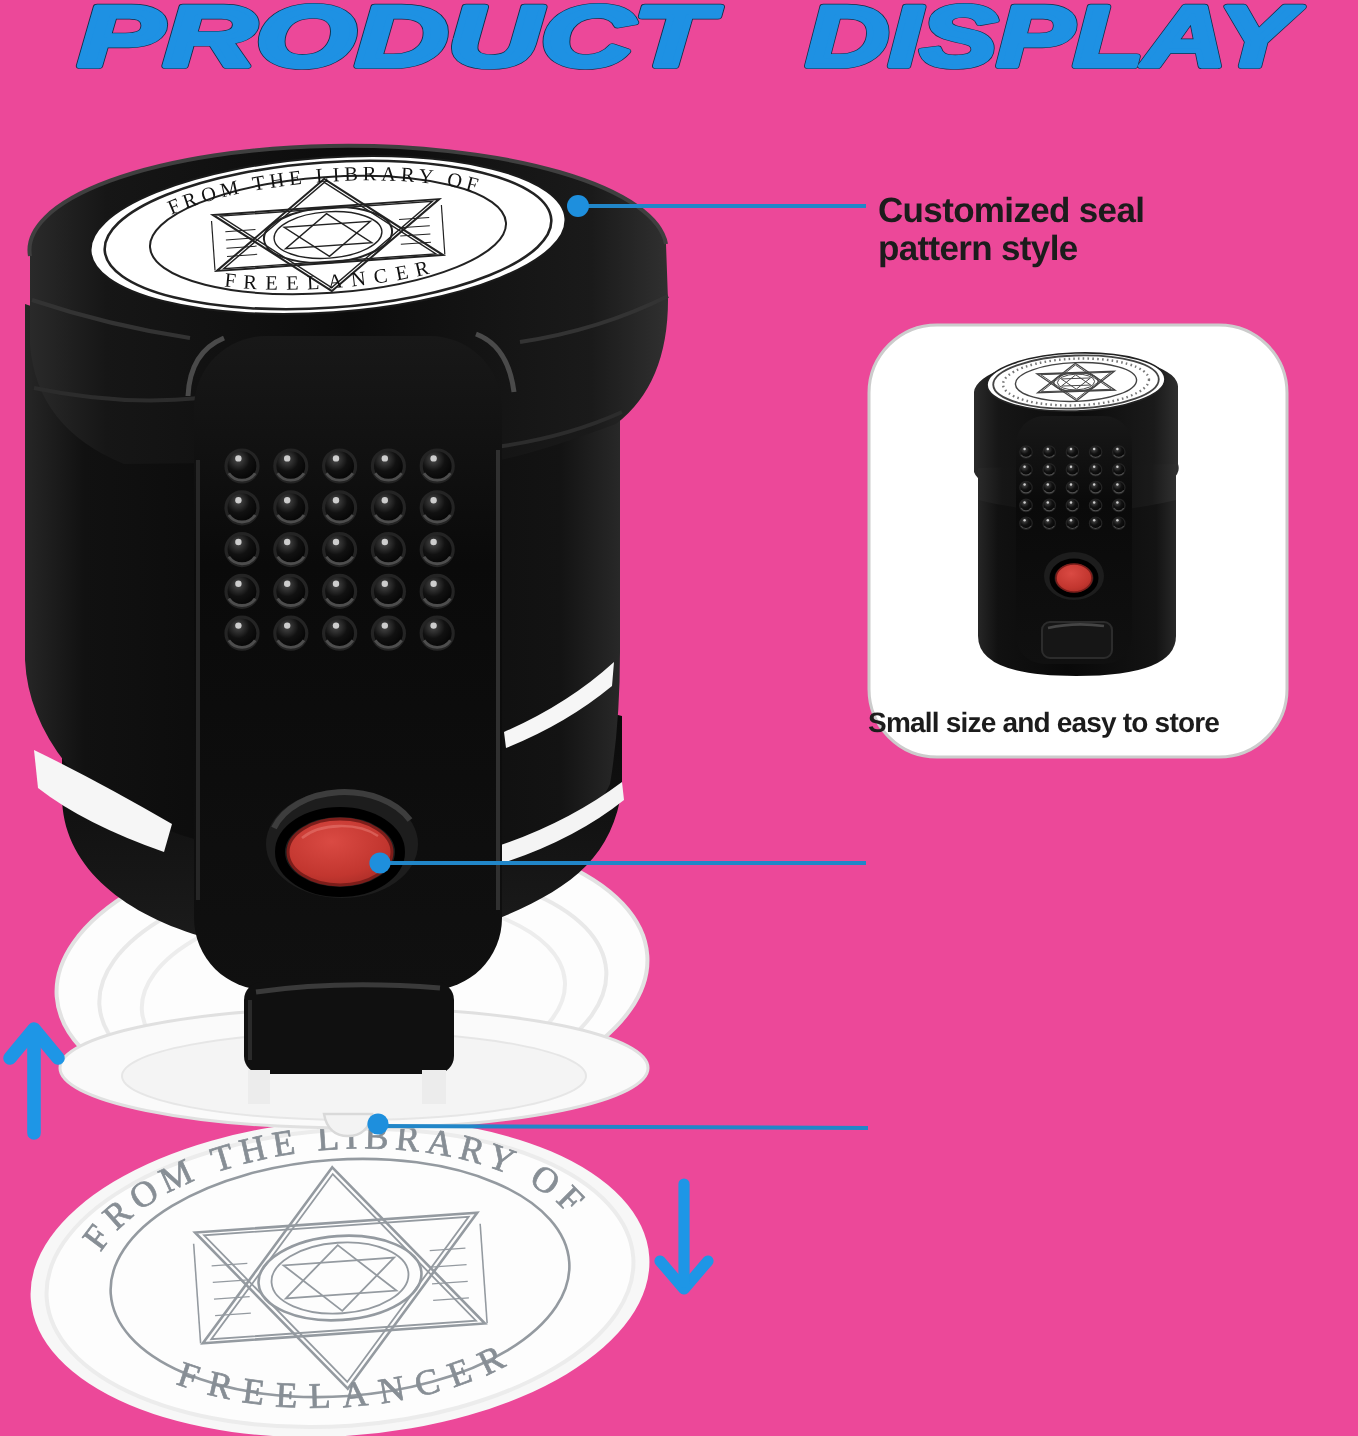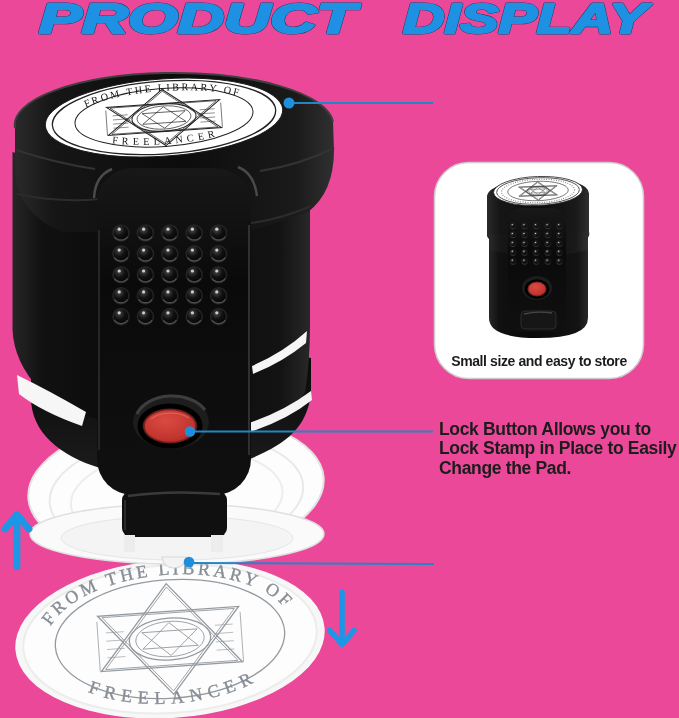--- a/index.html
+++ b/index.html
@@ -411,15 +411,15 @@
 <circle cx="559.4" cy="261.6" r="3.1" fill="url(#dotg)"></circle>
 <circle cx="559.4" cy="261.6" r="3.1" fill="none" stroke="#242424" stroke-width="0.62"></circle>
 <path d="M556.9,263.0 A3.1,3.1 0 0 0 561.9,263.0" fill="none" stroke="#4d4d4d" stroke-width="0.56"></path>
 <circle cx="558.7" cy="260.1" r="0.62" fill="#dddddd" opacity="0.9"></circle>
 <ellipse cx="537" cy="288" rx="15" ry="12" fill="#1d1d1d"></ellipse>
 <ellipse cx="537" cy="289" rx="11" ry="8.5" fill="none" stroke="#000" stroke-width="2.5"></ellipse>
 <ellipse cx="537" cy="289" rx="9" ry="7" fill="url(#btng)" stroke="#7c1d1a" stroke-width="0.8"></ellipse>
 <rect x="521" y="311" width="35" height="18" rx="4" fill="#161616" stroke="#2c2c2c" stroke-width="1"></rect>
 <path d="M524,314 Q537,311 552,313" fill="none" stroke="#454545" stroke-width="1.3"></path>
 </svg>
-<div class="lbl" style="left:439px;top:420px;">Lock Button Allows you to<br>Lock Stamp in Place to Easily<br>Change the Pad.</div>
-<div class="lbl" style="left:434px;top:352px;width:210px;text-align:center;font-size:14px;letter-spacing:-0.4px;">Small size and easy to store</div>
+<div class="lbl" style="left:439px;top:95.5px;">Customized seal<br>pattern style</div>
+<div class="lbl" style="left:434px;top:352px;width:210px;text-align:left;font-size:14px;letter-spacing:-0.4px;">Small size and easy to store</div>
 </div>
 
 </body></html>

